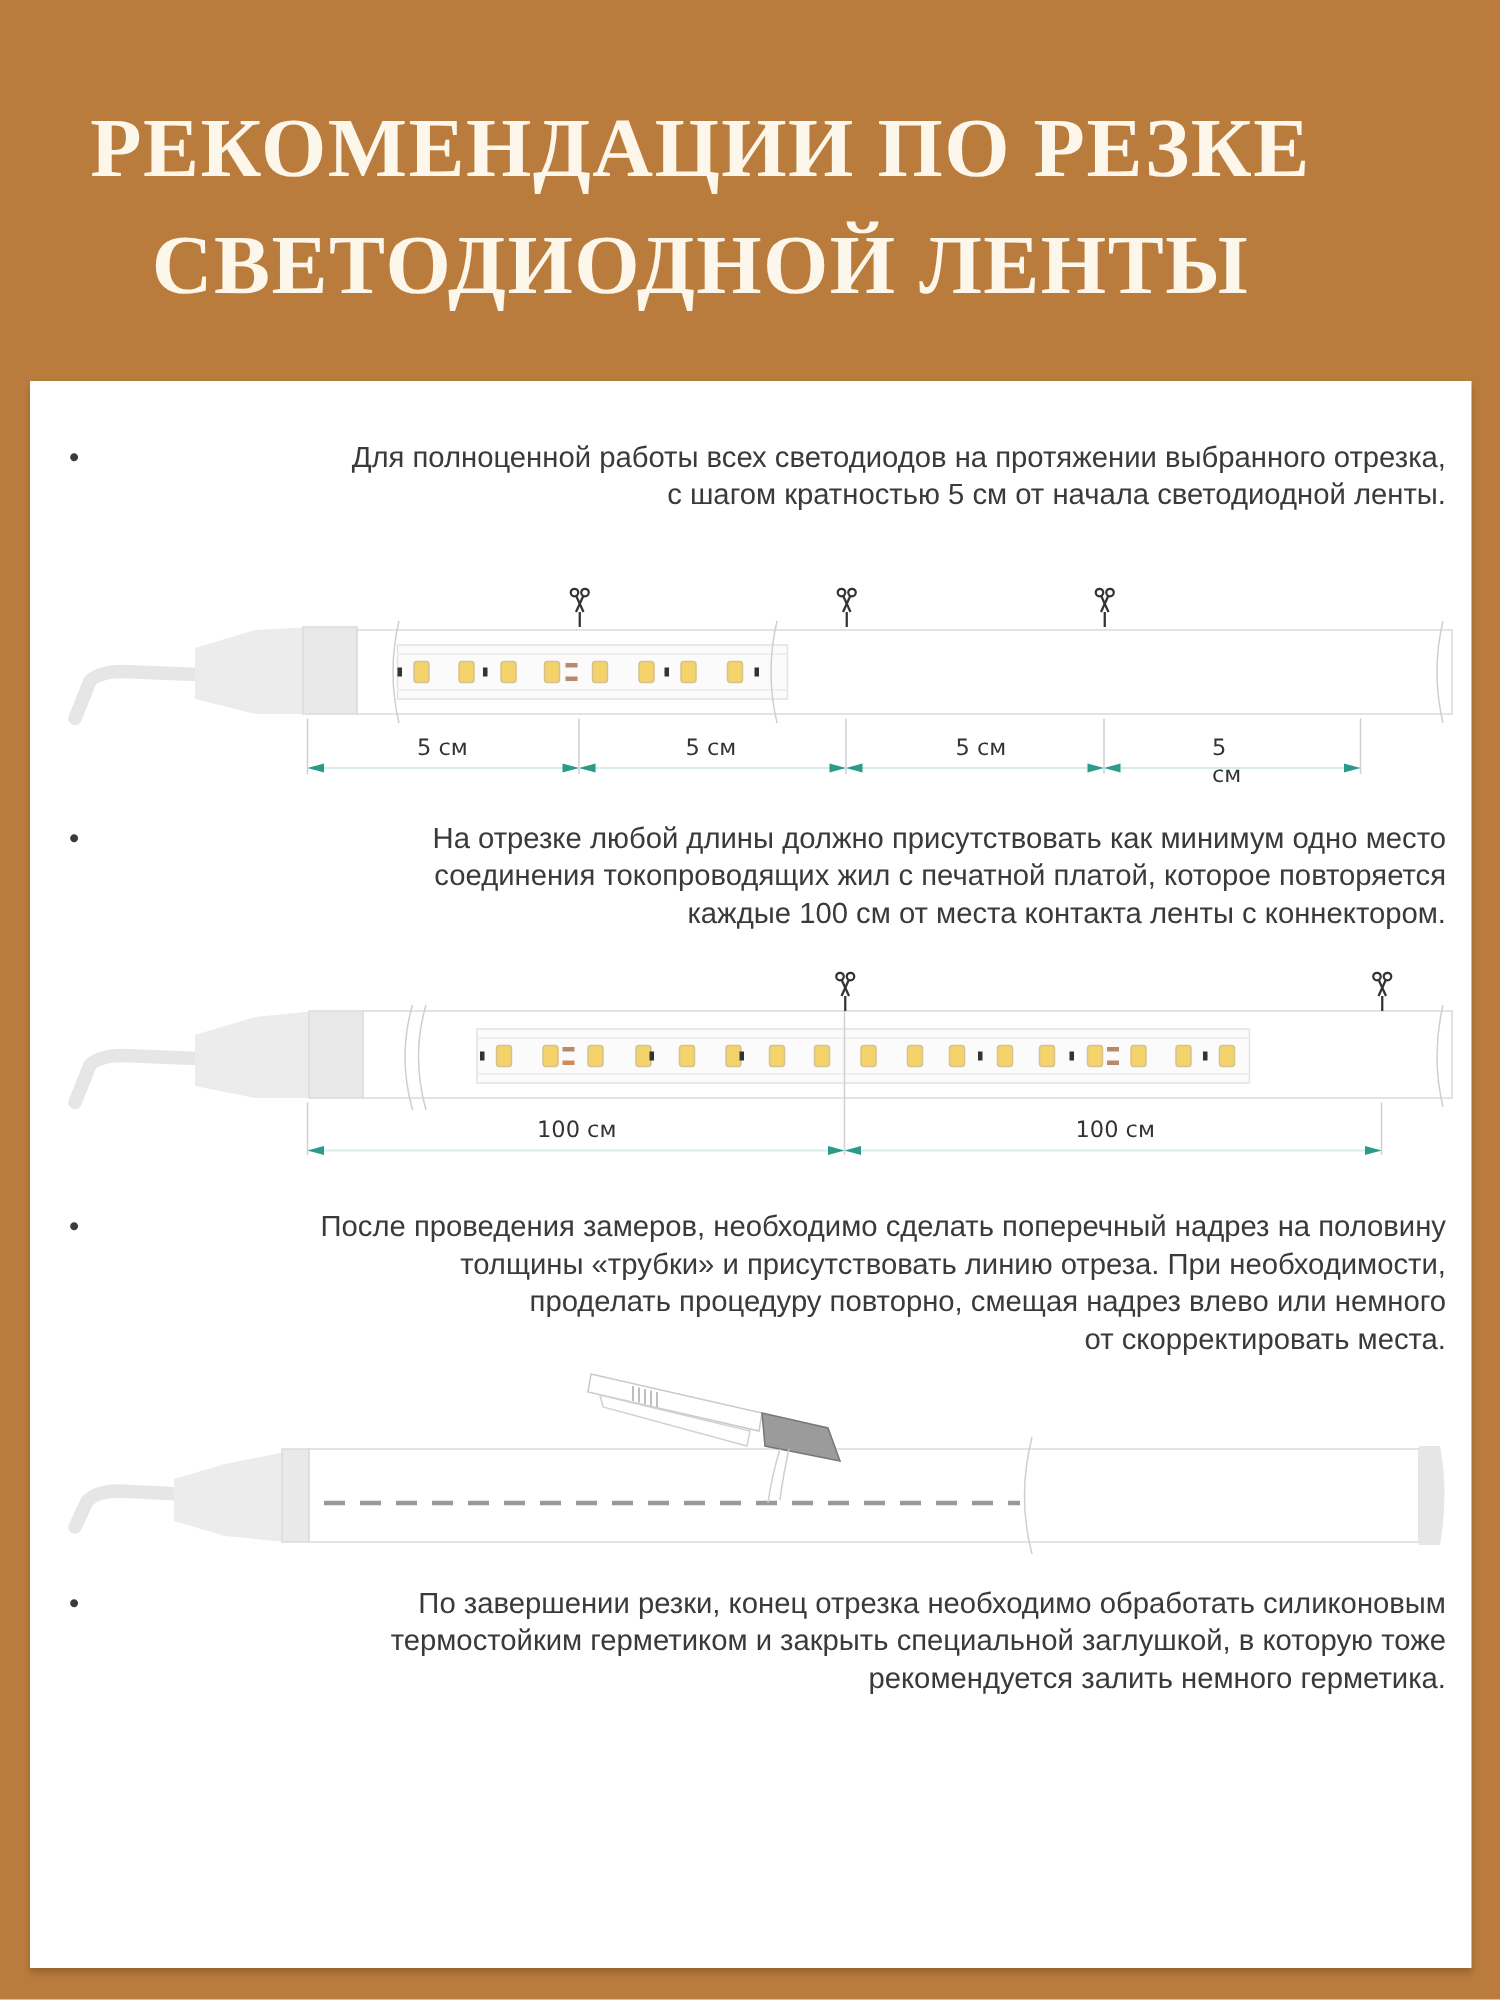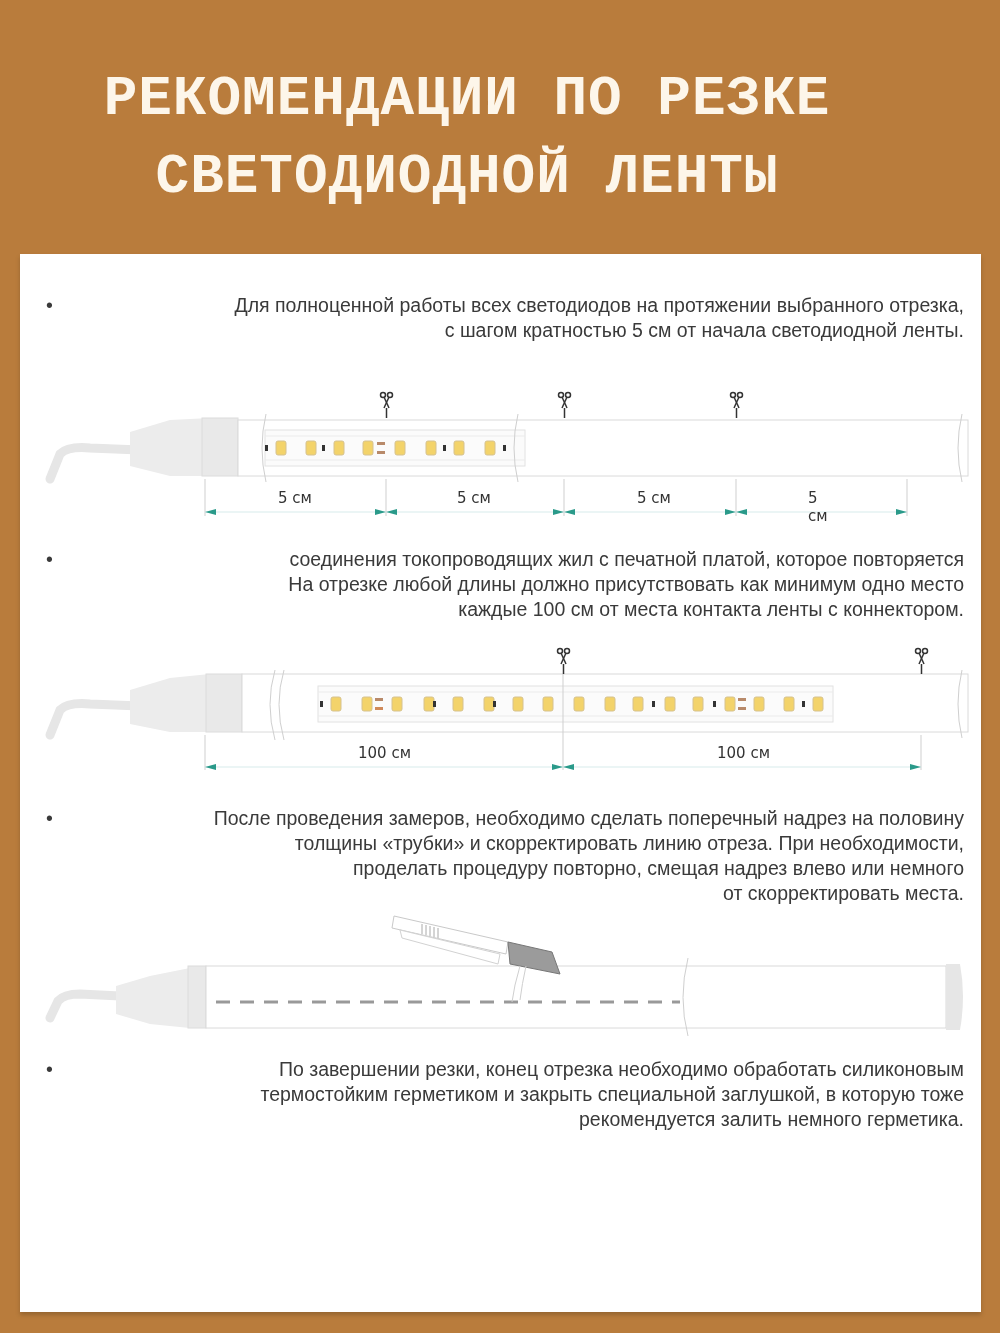--- a/index.html
+++ b/index.html
@@ -5,21 +5,21 @@
   html, body { margin: 0; padding: 0; }
   body {
     width: 1000px; height: 1333px;
     background: #b97c3c;
     position: relative; overflow: hidden;
     font-family: "Liberation Sans", sans-serif;
   }
   .title {
     position: absolute; left: 0; top: 60px; width: 934px;
     text-align: center; color: #fdf6ea;
-    font-family: Liberation Mono, monospace; font-weight: bold;
+    font-family: Liberation Serif, serif; font-weight: bold;
     font-size: 56px; line-height: 78px; letter-spacing: 1px;
   }
   .card {
     position: absolute; left: 20px; top: 254px; width: 961px; height: 1058px;
     background: #ffffff;
     box-shadow: 0 3px 4px rgba(90,60,30,0.35);
   }
   .para {
     position: absolute; left: 44px; width: 900px;
     color: #3a3a3a; font-size: 19.5px; line-height: 25px;
@@ -128,22 +128,22 @@
       </g>
     </svg>
     <span class="dimlabel" style="left:258px;top:105px;">5 см</span>
     <span class="dimlabel" style="left:437px;top:105px;">5 см</span>
     <span class="dimlabel" style="left:617px;top:105px;">5 см</span>
     <span class="dimlabel" style="left:788px;top:105px;">5 см</span>
   </div>
 
   <div class="para" style="top:293px;">
     <span class="bullet">•</span>
+    <span class="line">На отрезке любой длины должно присутствовать как минимум одно место</span>
     <span class="line">соединения токопроводящих жил с печатной платой, которое повторяется</span>
-    <span class="line">На отрезке любой длины должно присутствовать как минимум одно место</span>
     <span class="line">каждые 100 см от места контакта ленты с коннектором.</span>
   </div>
 
   <div style="position:absolute;left:0;top:386px;width:831px;height:140px;">
     <svg width="961" height="140" viewBox="0 0 961 140">
       <path d="M30 95 L40 70 Q48 62 70 64 L120 66" stroke="#e6e6e6" stroke-width="9" fill="none" stroke-linecap="round"></path>
       <path d="M110 50 L150 38 L190 34 L190 92 L150 92 L110 84 Z" fill="#ececec"></path>
       <rect x="186" y="34" width="36" height="58" fill="#e9e9e9" stroke="#dcdcdc"></rect>
       <rect x="222" y="34" width="726" height="58" fill="#ffffff" stroke="#dadada"></rect>
       <rect x="298" y="46" width="515" height="36" fill="#fbfbfb" stroke="#e2e2e2"></rect>
@@ -210,21 +210,21 @@
         <polygon points="901,127 890,124 890,130"></polygon>
       </g>
     </svg>
     <span class="dimlabel" style="left:338px;top:104px;">100 см</span>
     <span class="dimlabel" style="left:697px;top:104px;">100 см</span>
   </div>
 
   <div class="para" style="top:552px;">
     <span class="bullet">•</span>
     <span class="line">После проведения замеров, необходимо сделать поперечный надрез на половину</span>
-    <span class="line">толщины «трубки» и скорректировать линию отреза. При необходимости,</span>
+    <span class="line">толщины «трубки» и присутствовать линию отреза. При необходимости,</span>
     <span class="line">проделать процедуру повторно, смещая надрез влево или немного</span>
     <span class="line">от скорректировать места.</span>
   </div>
 
   <div style="position:absolute;left:0;top:652px;width:961px;height:130px;">
     <svg width="961" height="130" viewBox="0 0 961 130">
       <path d="M30 112 L38 95 Q44 88 60 88 L100 90" stroke="#e6e6e6" stroke-width="9" fill="none" stroke-linecap="round"></path>
       <path d="M96 80 L130 70 L170 62 L170 122 L130 118 L96 108 Z" fill="#ececec"></path>
       <rect x="168" y="60" width="18" height="62" fill="#e9e9e9" stroke="#dcdcdc"></rect>
       <rect x="186" y="60" width="740" height="62" fill="#ffffff" stroke="#dadada"></rect>

